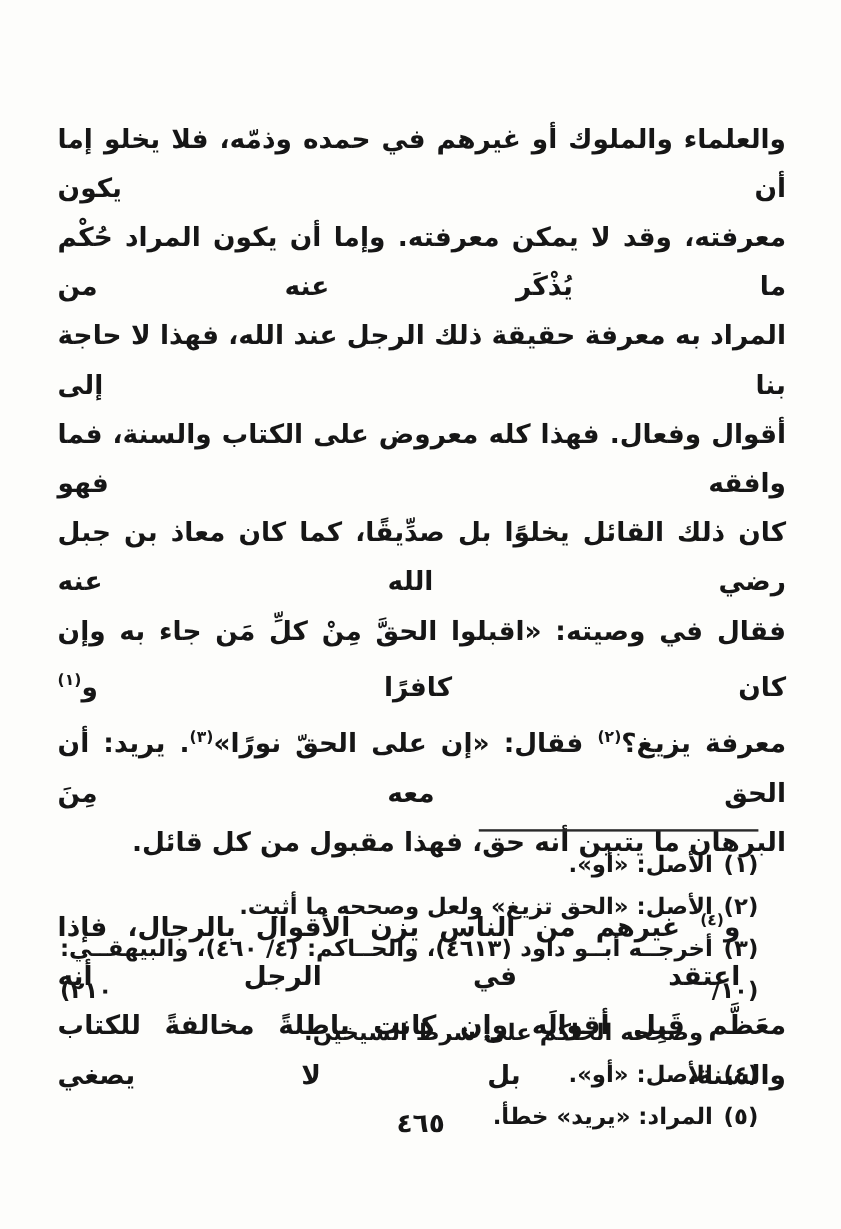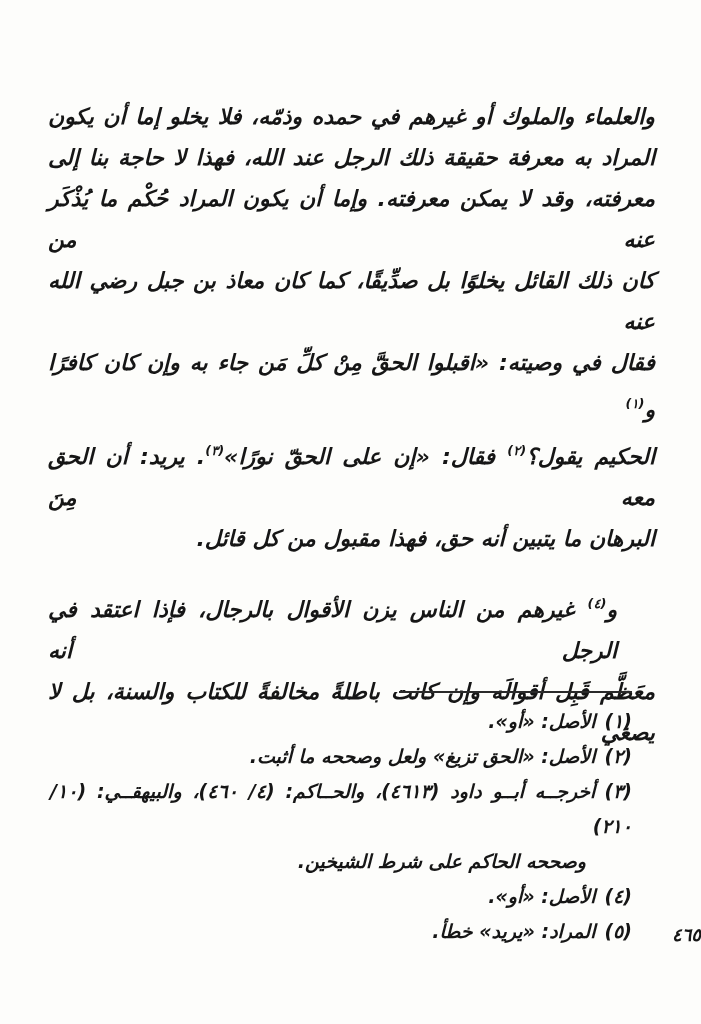--- a/index.html
+++ b/index.html
@@ -7,21 +7,20 @@
     width: 701px; height: 1024px;
     background: #fdfdfb;
     font-family: "DejaVu Sans", sans-serif;
     color: #161616;
     overflow: hidden;
   }
   .page {
     position: relative;
     width: 701px; height: 1024px;
     direction: rtl;
-    font-style: italic;
   }
   
   .main-text {
     position: absolute;
     top: 96px; right: 46px; left: 48px;
     font-size: 22px;
     font-weight: bold;
     line-height: 41px;
   }
   .paragraph { margin: 0; }
@@ -56,36 +55,38 @@
     line-height: 35px;
   }
   .fn-line { text-align: right; text-align-last: right; }
   .fn-line.just { text-align: justify; text-align-last: justify; }
   .fn-line.cont { padding-right: 46px; }
   .fn-num { margin-left: 9px; }
   
   .page-number {
     position: absolute;
     top: 924px; left: 0; right: 0;
-    font-size: 18px;
+    text-align: center;
+    font-size: 22px;
     font-weight: bold;
   }
 </style>
 </head>
 <body style="background: rgb(253, 253, 251); color: rgb(22, 22, 22);">
 
 <div class="page">
   <div class="main-text">
       <div class="paragraph">
         <div class="line"><span class="txt">والعلماء والملوك أو غيرهم في حمده وذمّه، فلا يخلو إما أن يكون</span></div>
+        <div class="line"><span class="txt">معرفته، وقد لا يمكن معرفته. وإما أن يكون المراد حُكْم ما يُذْكَر عنه من</span></div>
         <div class="line"><span class="txt">المراد به معرفة حقيقة ذلك الرجل عند الله، فهذا لا حاجة بنا إلى</span></div>
-        <div class="line"><span class="txt">معرفته، وقد لا يمكن معرفته. وإما أن يكون المراد حُكْم ما يُذْكَر عنه من</span></div>
+        <div class="line"><span class="txt">أقوال وفعال. فهذا كله معروض على الكتاب والسنة، فما وافقه فهو</span></div>
         <div class="line"><span class="txt">كان ذلك القائل يخلوًا بل صدِّيقًا، كما كان معاذ بن جبل رضي الله عنه</span></div>
         <div class="line"><span class="txt">فقال في وصيته: «اقبلوا الحقَّ مِنْ كلِّ مَن جاء به وإن كان كافرًا و</span><span class="fn-ref">(١)</span></div>
-        <div class="line"><span class="txt">الحكيم يقول؟</span><span class="fn-ref">(٢)</span><span class="txt"> فقال: «إن على الحقّ نورًا»</span><span class="fn-ref">(٣)</span><span class="txt">. يريد: أن الحق معه مِنَ</span></div>
+        <div class="line"><span class="txt">معرفة يزيغ؟</span><span class="fn-ref">(٢)</span><span class="txt"> فقال: «إن على الحقّ نورًا»</span><span class="fn-ref">(٣)</span><span class="txt">. يريد: أن الحق معه مِنَ</span></div>
         <div class="line no-just"><span class="txt">البرهان ما يتبين أنه حق، فهذا مقبول من كل قائل.</span></div>
       </div>
       <div class="paragraph indented">
         <div class="line"><span class="txt">و</span><span class="fn-ref">(٤)</span><span class="txt"> غيرهم من الناس يزن الأقوال بالرجال، فإذا اعتقد في الرجل أنه</span></div>
         <div class="line"><span class="txt">معَظَّم قَبِل أقوالَه وإن كانت باطلةً مخالفةً للكتاب والسنة، بل لا يصغي</span></div>
       </div>
     </div>
   <div class="footnote-sep"></div>
   <div class="footnotes">
       <div class="fn-line"><span class="fn-num">(١)</span><span>الأصل: «أو».</span></div>

